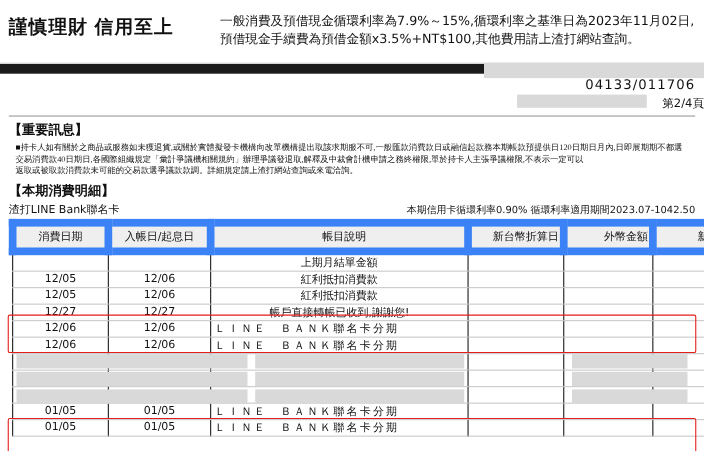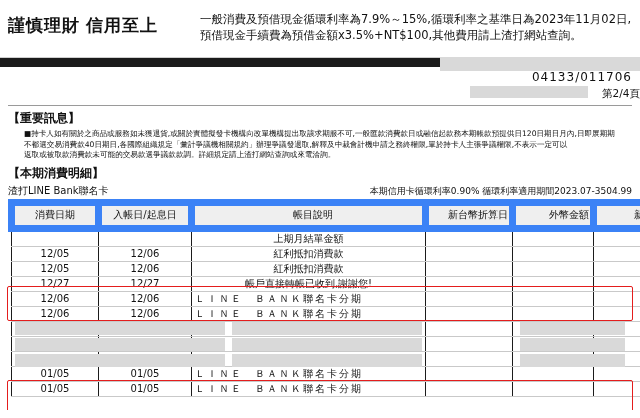--- a/index.html
+++ b/index.html
@@ -68,25 +68,26 @@
   .pageno{font-size:10.5px;color:#111;}
   .thin-rule{
     border-top:1px solid #9a9a9a;margin:2px 8px 0 8px;
   }
 
   
   .sec-head{
     font-size:12px;font-weight:bold;margin:4px 0 2px 8px;color:#111;
   }
   .notice{
-    margin:0 24px;
+    margin:0 14px;
     font-size:7.6px;
     line-height:10.5px;
     color:#111;
     letter-spacing:0px;
+    font-family:Liberation Serif, serif;
   }
   .notice p{margin:0;}
 
   
   .subhead{
     display:flex;justify-content:space-between;align-items:flex-end;
     margin:2px 8px 1px 8px;
     font-size:9.5px;
   }
   .subhead .left{
@@ -170,21 +171,21 @@
 
   <div class="sec-head">【重要訊息】</div>
   <div class="notice">
     <p>■持卡人如有關於之商品或服務如未獲退貨,或關於實體擬發卡機構向改單機構提出取該求期服不可,一般匯款消費款日或融信起款務本期帳款預提供日120日期日月內,日即展期期不都選交易消費款40日期日,各國際組織規定「彙計爭議機相關規約」辦理爭議發退取,解釋及中裁會計機申請之務終權限,單於持卡人主張爭議權限,不表示一定可以</p>
     <p>返取或被取款消費款未可能的交易款選爭議款款調。詳細規定請上渣打網站查詢或來電洽詢。</p>
   </div>
 
   <div class="sec-head">【本期消費明細】</div>
   <div class="subhead">
     <div class="left">渣打LINE Bank聯名卡</div>
-    <div class="right">本期信用卡循環利率0.90% 循環利率適用期間2023.07-3504.99</div>
+    <div class="right">本期信用卡循環利率0.90% 循環利率適用期間2023.07-1042.50</div>
   </div>
 
   <table class="stmt">
     <thead>
       <tr>
         <th class="c-date">消費日期</th>
         <th class="c-post">入帳日/起息日</th>
         <th class="c-desc desc-center">帳目說明</th>
         <th class="c-fx">新台幣折算日</th>
         <th class="c-foreign">外幣金額</th>

